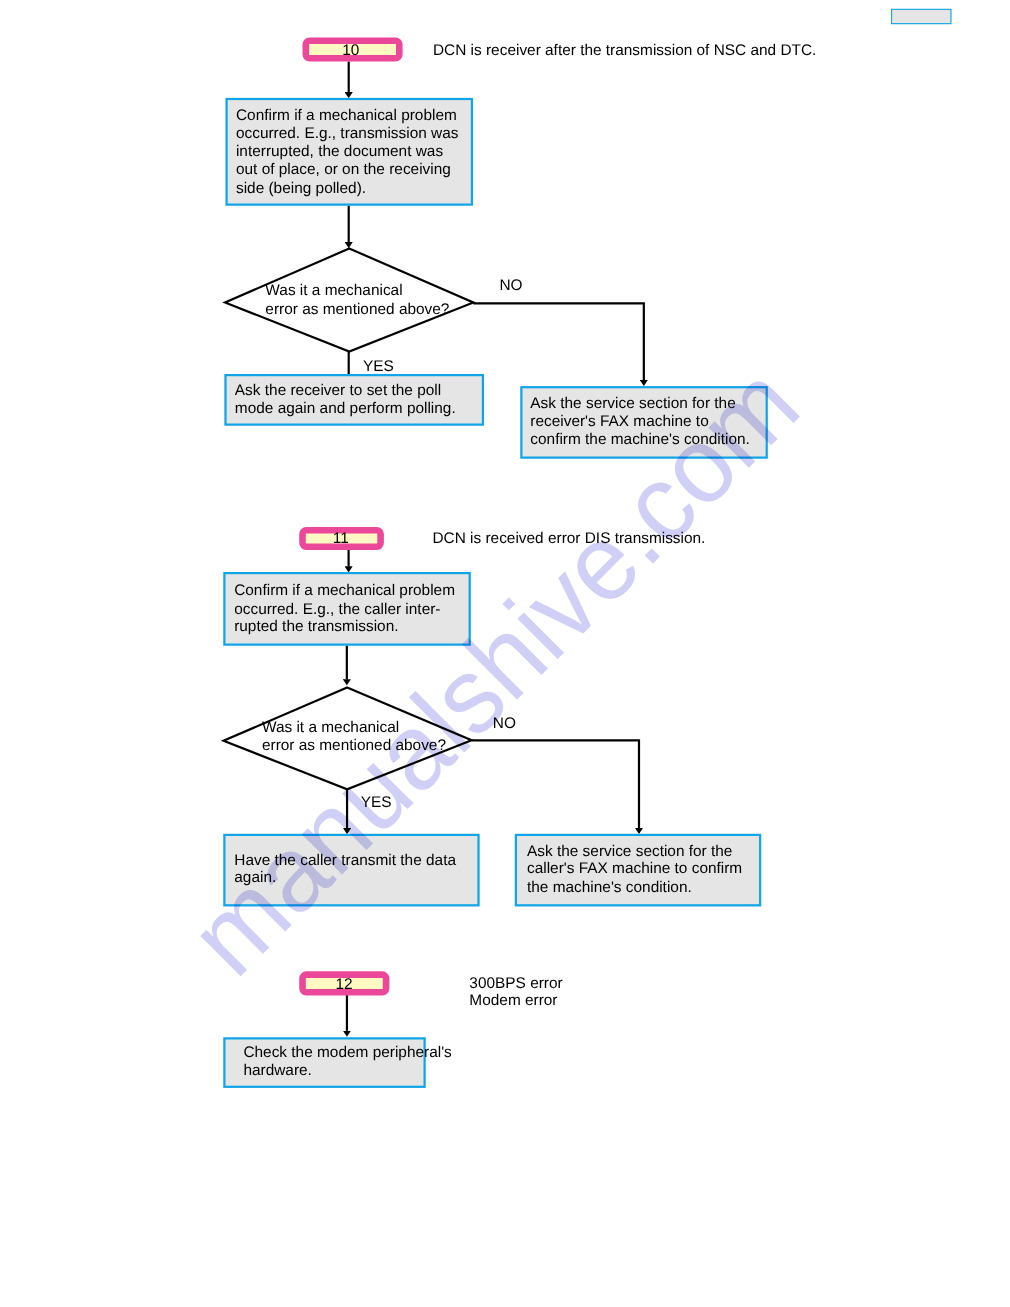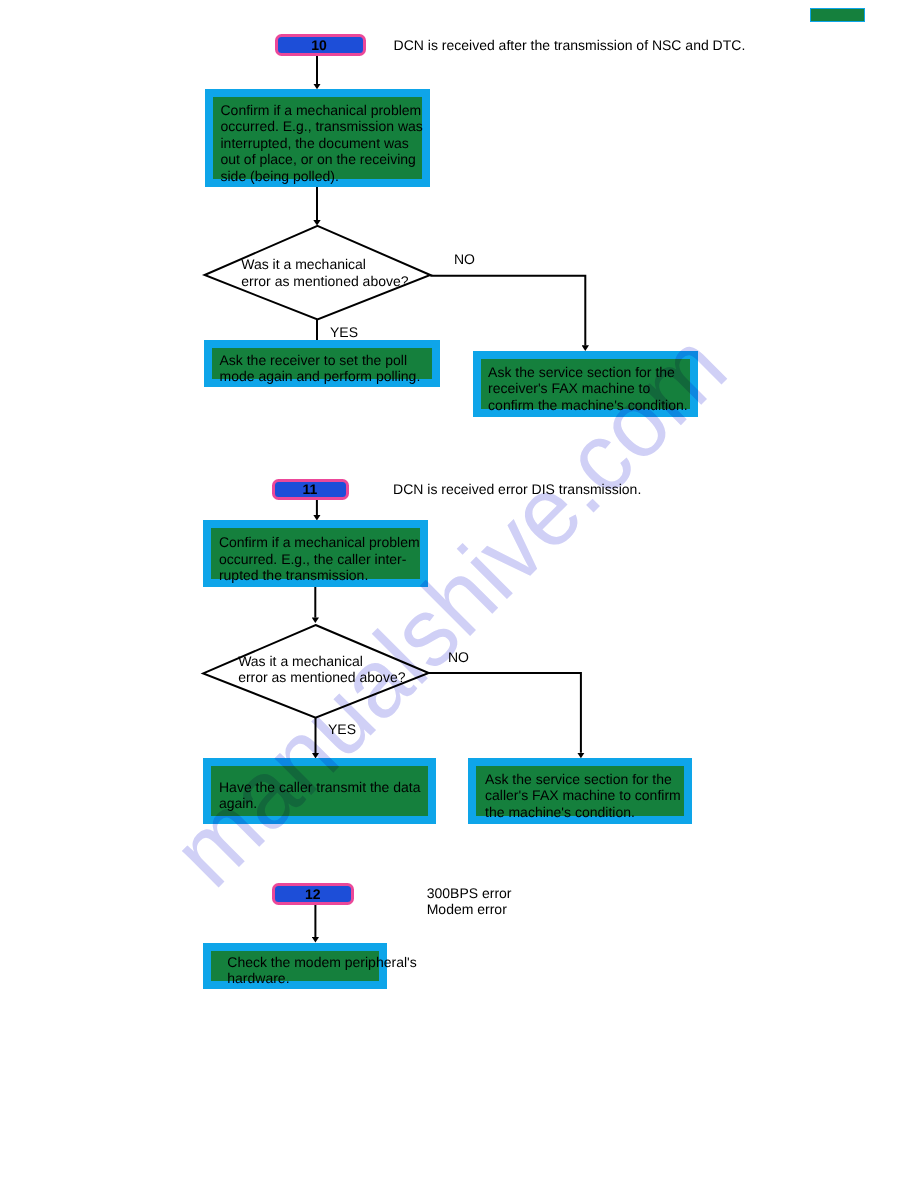--- a/index.html
+++ b/index.html
@@ -3,22 +3,22 @@
 <meta charset="utf-8">
 <style>
   html,body{margin:0;padding:0;background:#fff;}
   body{width:918px;height:1188px;position:relative;overflow:hidden;
        font-family:"Liberation Sans",sans-serif;color:#000;
        -webkit-font-smoothing:antialiased;text-rendering:geometricPrecision;}
   #page{position:absolute;left:0;top:0;width:918px;height:1188px;background:#fff;
          will-change:transform;}
   .wm{position:absolute;left:0;top:0;pointer-events:none;mix-blend-mode:multiply;z-index:5;}
   .node{position:absolute;box-sizing:border-box;}
-  .box{border:8px solid #0ea5e9;background:#15803d;}
-  .pill{border:3px solid #ec4899;background:#1d4ed8;border-radius:6.5px;text-align:center;font-weight:bold;}
+  .box{border:2px solid #0ea5e9;background:#e5e5e5;}
+  .pill{border:6px solid #ec4899;background:#fef9c3;border-radius:6.5px;text-align:center;}
   .txt{position:absolute;white-space:pre;font-size:14px;line-height:16.4px;}
   .lbl{position:absolute;font-size:14px;line-height:16.4px;white-space:pre;}
   .dtxt{position:absolute;font-size:14px;line-height:16.4px;white-space:pre;
         text-align:left;transform:translate(-50%,-50%);}
   .pill-num{position:absolute;left:0;right:0;top:50%;transform:translateY(-50%);
             font-size:14px;line-height:14px;text-align:center;}
   .pill-num.n10{right:2.6px;}
   .pill-num.n11{right:2.2px;}
   .pill-num.n12{right:1.2px;}
   .boxlbl{position:absolute;left:0;right:0;top:0;bottom:0;font-size:11px;line-height:11px;text-align:center;}
@@ -50,21 +50,21 @@
     <polygon points="315.6,625 428.7,673 315.6,717.6 203.2,673.4" fill="#fff" stroke="#000" stroke-width="2"></polygon>
   </svg>
 
   <div class="node box" style="left:810.3px;top:7.9px;width:54.5px;height:14.6px;border-width:1.6px;">
     <span class="boxlbl"></span>
   </div>
 
   <div class="node pill" style="left:274.8px;top:34.4px;width:90.9px;height:21.5px;">
     <span class="pill-num n10">10</span>
   </div>
-  <div class="lbl" style="left:393.6px;top:36.6px;">DCN is received after the transmission of NSC and DTC.</div>
+  <div class="lbl" style="left:393.6px;top:36.6px;">DCN is receiver after the transmission of NSC and DTC.</div>
 
   <div class="node box" style="left:204.5px;top:89.0px;width:225.1px;height:98.4px;">
     <div class="txt" style="left:8.0px;top:5.0px;">Confirm if a mechanical problem
 occurred. E.g., transmission was
 interrupted, the document was
 out of place, or on the receiving
 side (being polled).</div>
   </div>
 
   <div class="dtxt" style="left:324.9px;top:272.4px;">Was it a mechanical

